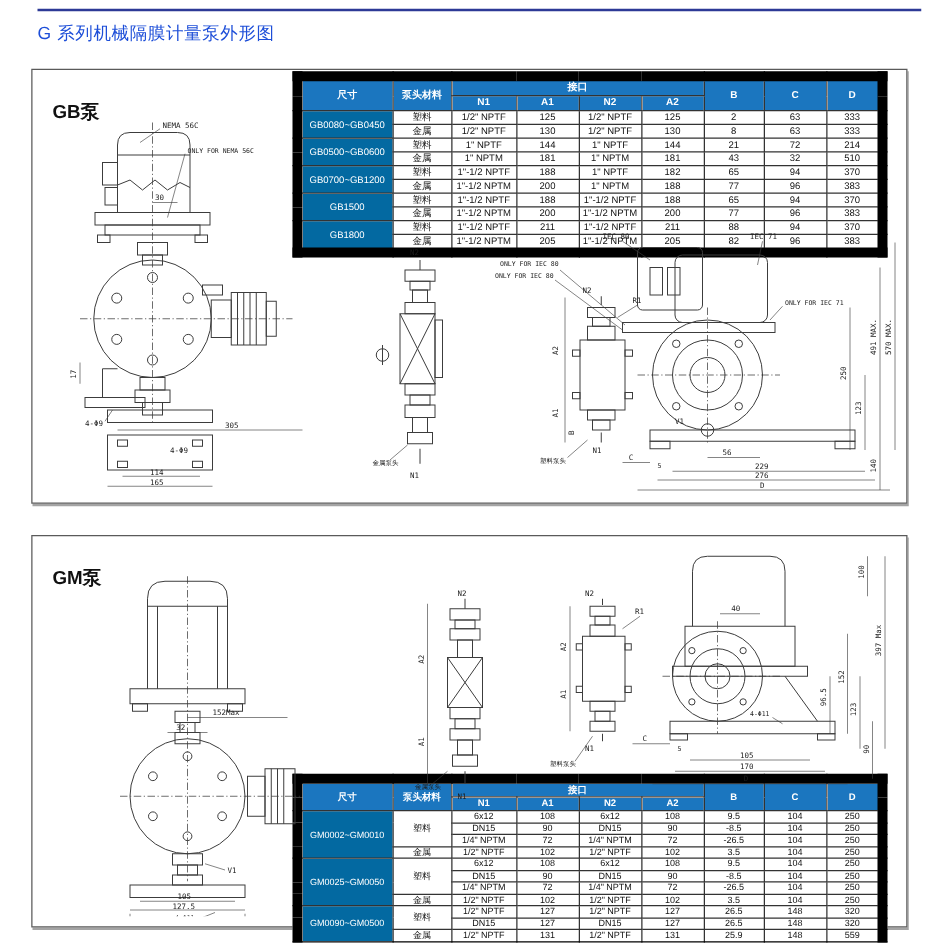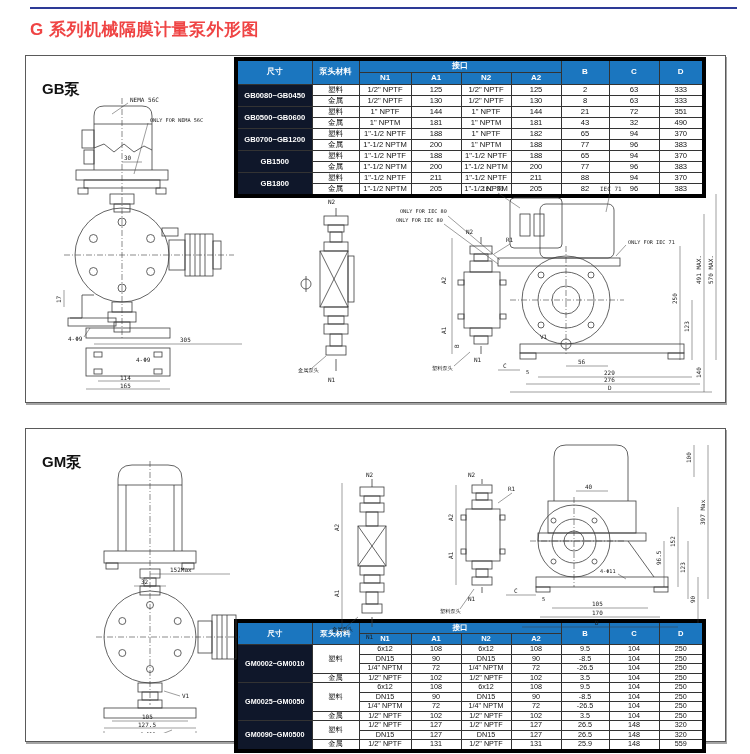--- a/index.html
+++ b/index.html
@@ -1,30 +1,30 @@
 <!DOCTYPE html>
 <html><head>
 <meta charset="utf-8">
 <style>
   html,body{margin:0;padding:0}
   body{width:750px;height:754px;background:#fff;position:relative;
        font-family:"Liberation Sans",sans-serif;overflow:hidden}
   .toprule{position:absolute;left:30px;top:7px;width:707px;height:2px;background:#2d3a96}
-  .pagetitle{position:absolute;left:30px;top:18px;font-size:17px;font-weight:bold;color:#ef4444;letter-spacing:.5px}
+  .pagetitle{position:absolute;left:30px;top:18px;font-size:14px;font-weight:normal;color:#1d4ed8;letter-spacing:.5px}
   .panel{position:absolute;left:25px;width:699px;background:#fff;border:1px solid #5a5a5a;
          box-shadow:1px 2px 0 rgba(90,90,90,.55)}
   #gb-panel{top:55px;height:346px}
   #gm-panel{top:428px;height:312px}
   .panel-label{position:absolute;left:16px;top:24px;font-size:15px;font-weight:bold;color:#111}
   
-  .dimtable{position:absolute;border-collapse:collapse;table-layout:fixed;background:#fff;border:4px solid #000000}
+  .dimtable{position:absolute;border-collapse:collapse;table-layout:fixed;background:#fff;border:8px solid #000000}
   .dimtable th,.dimtable td{border:1px solid #333;padding:0;text-align:center;vertical-align:middle;
        white-space:nowrap;overflow:hidden;line-height:1.05}
   .dimtable th{background:#1b76bf;color:#fff;font-weight:bold}
-  .size-cell{background:#0f172a;color:#fff;font-weight:bold}
+  .size-cell{background:#0369a1;color:#fff;font-weight:normal}
   .mat-cell,.num-cell{color:#111;background:#fff}
   #gb-table{left:208px;top:1px;width:472px}
   #gb-table th{height:11px;font-size:8px}
   #gb-table td{height:10px;font-size:7.6px}
   #gm-table{left:208px;top:190px;width:472px}
   #gm-table th{height:10px;font-size:7.6px}
   #gm-table td{height:8.5px;font-size:7.2px}
   
   .draw{position:absolute}
   .draw line,.draw rect,.draw circle,.draw path,.draw polyline{stroke:#3c3c3c;stroke-width:.8;fill:none}
@@ -94,31 +94,31 @@
         </tr>
         <tr>
           <td class="size-cell" rowspan="2">GB0500~GB0600</td>
           <td class="mat-cell" rowspan="1">塑料</td>
           <td class="num-cell">1" NPTF</td>
           <td class="num-cell">144</td>
           <td class="num-cell">1" NPTF</td>
           <td class="num-cell">144</td>
           <td class="num-cell">21</td>
           <td class="num-cell">72</td>
-          <td class="num-cell">351</td>
+          <td class="num-cell">214</td>
         </tr>
         <tr>
           <td class="mat-cell" rowspan="1">金属</td>
           <td class="num-cell">1" NPTM</td>
           <td class="num-cell">181</td>
           <td class="num-cell">1" NPTM</td>
           <td class="num-cell">181</td>
           <td class="num-cell">43</td>
           <td class="num-cell">32</td>
-          <td class="num-cell">490</td>
+          <td class="num-cell">510</td>
         </tr>
         <tr>
           <td class="size-cell" rowspan="2">GB0700~GB1200</td>
           <td class="mat-cell" rowspan="1">塑料</td>
           <td class="num-cell">1"-1/2 NPTF</td>
           <td class="num-cell">188</td>
           <td class="num-cell">1" NPTF</td>
           <td class="num-cell">182</td>
           <td class="num-cell">65</td>
           <td class="num-cell">94</td>

